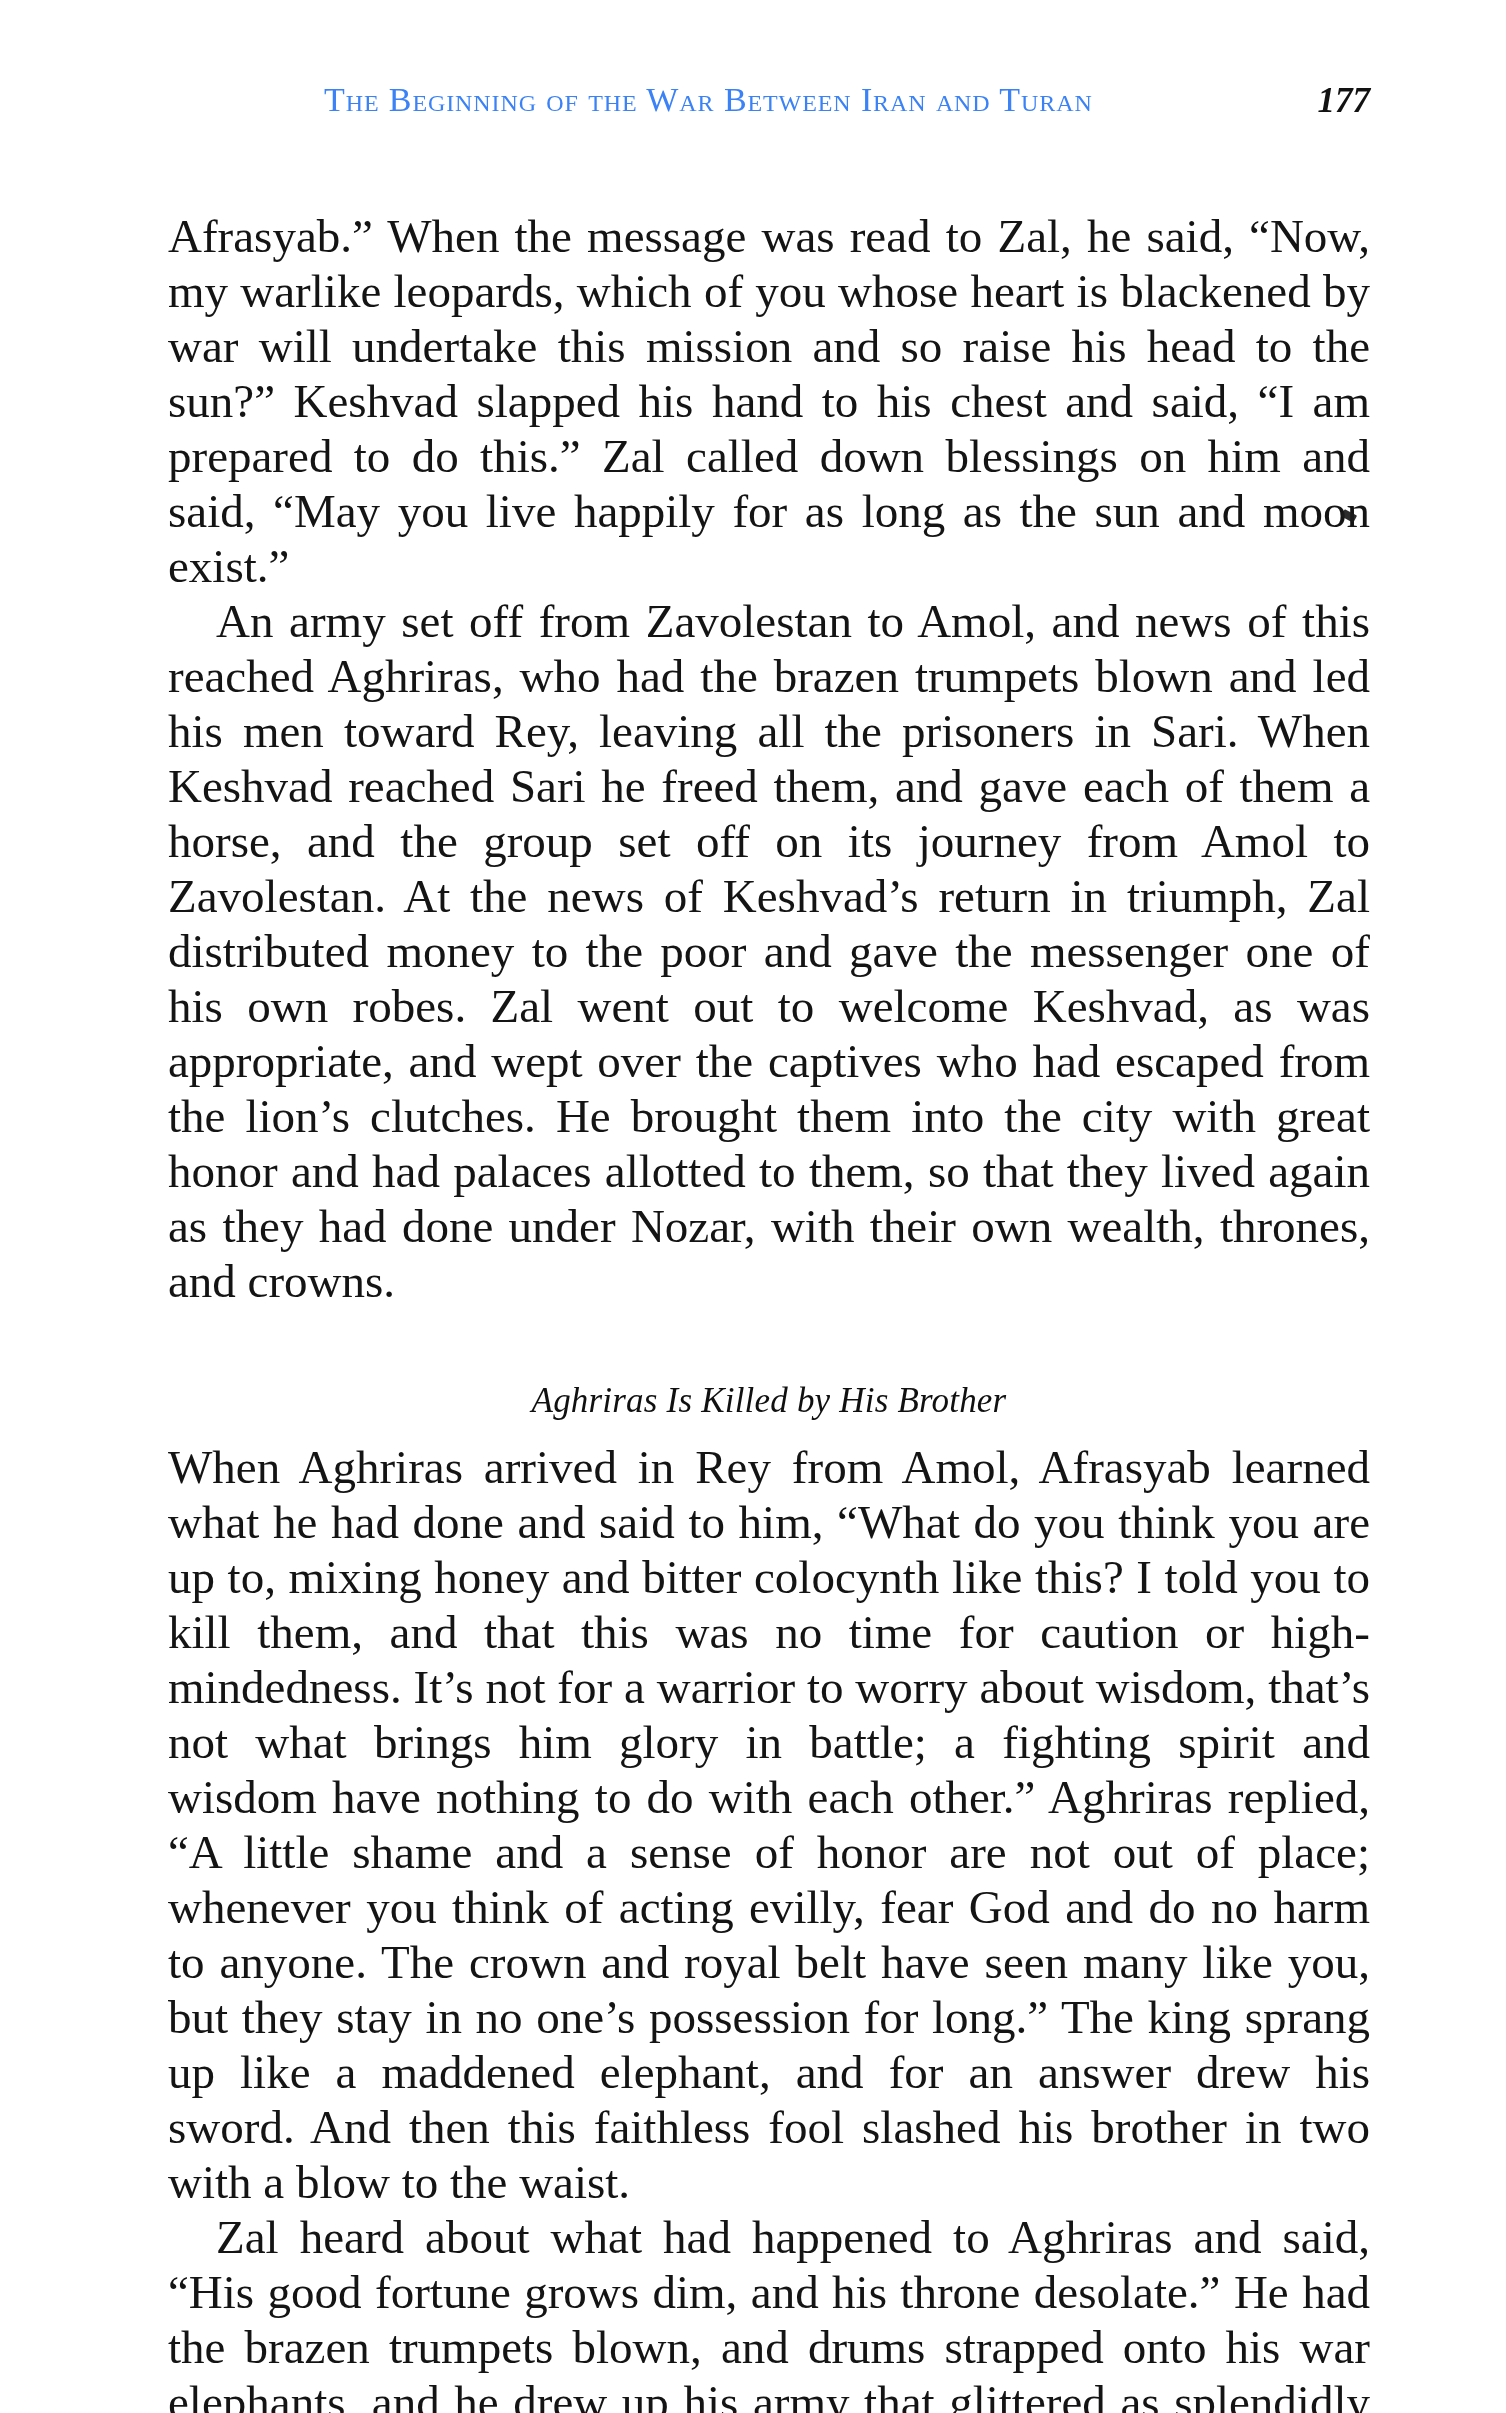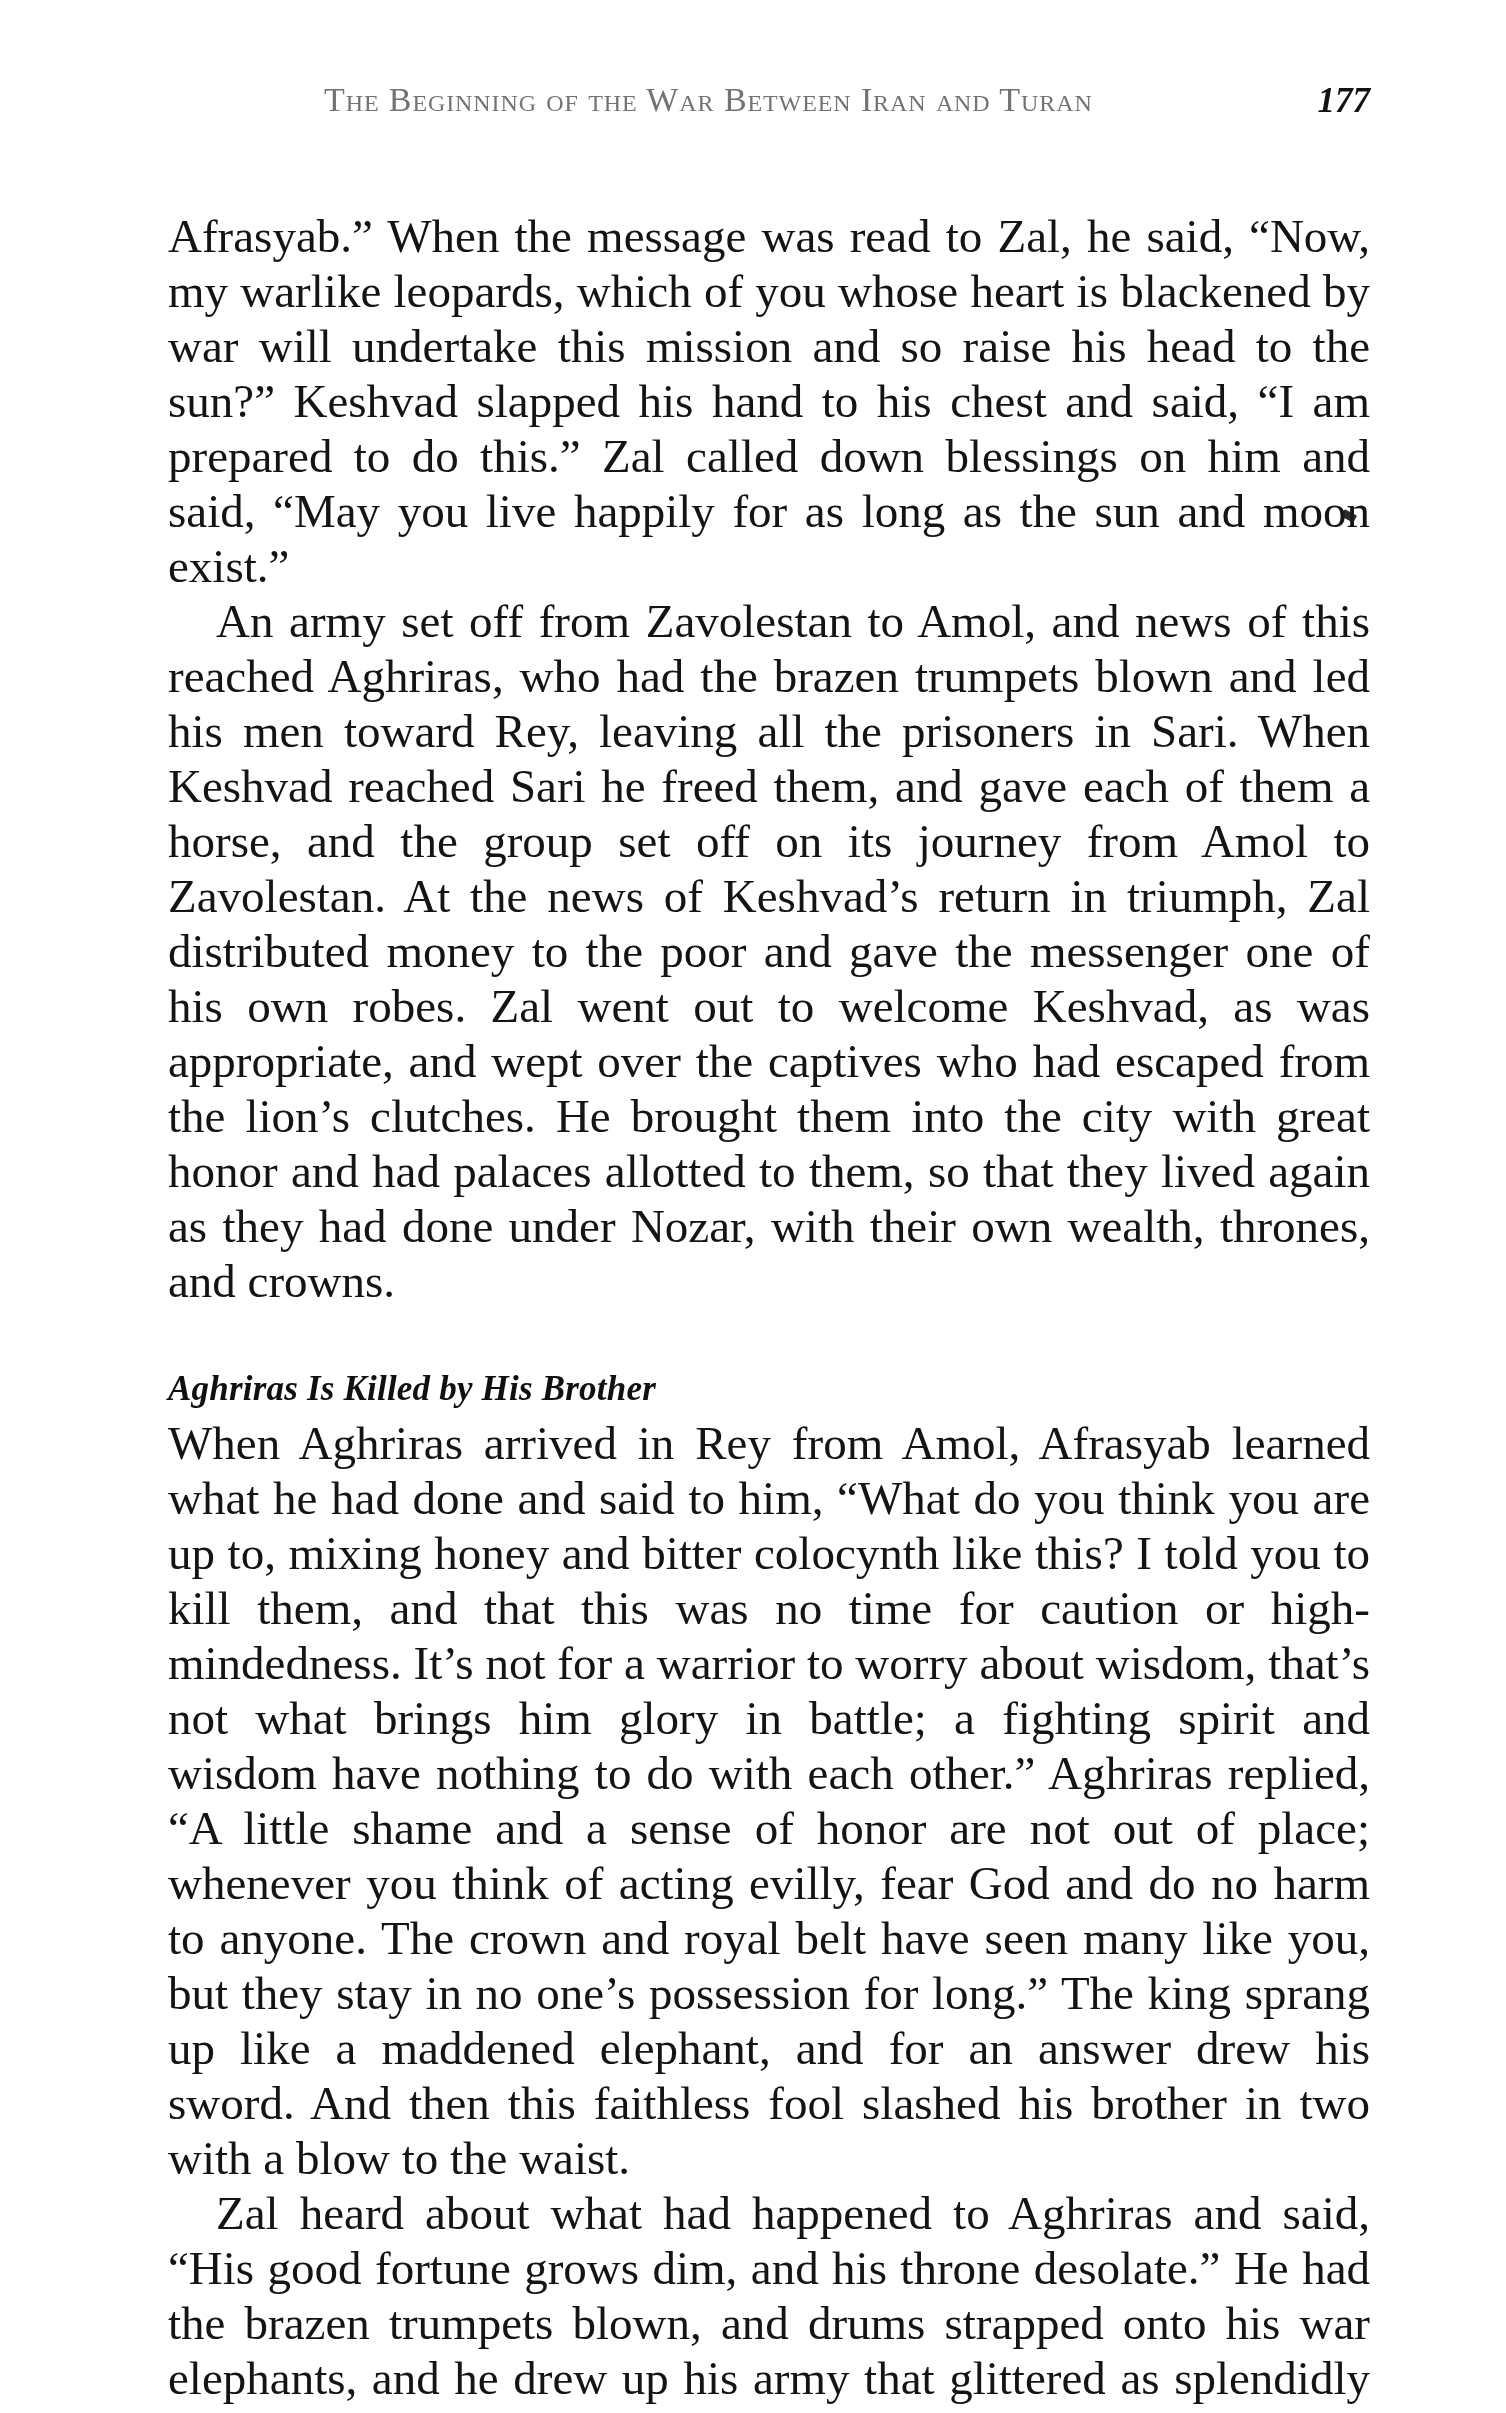--- a/index.html
+++ b/index.html
@@ -31,21 +31,21 @@
 
   #running-head-title {
     position: absolute;
     left: 156px;
     top: 0;
     font-variant: small-caps;
     font-size: 34px;
     letter-spacing: 0.9px;
     line-height: 1;
     white-space: nowrap;
-    color: #737373;
+    color: #3b82f6;
   }
 
   #running-head-folio {
     position: absolute;
     right: 0px;
     top: 0px;
     font-style: italic;
     font-weight: bold;
     font-size: 35px;
     line-height: 1;
@@ -78,27 +78,28 @@
   .para::after {
     content: "";
     display: inline-block;
     width: 100%;
   }
 
   
   .para.ragged-last::after { content: none; }
 
   .subhead {
-    margin: 0;
+    margin: 12px;
     font-size: 35px;
     line-height: 55px;
     font-style: italic;
-    font-weight: bold;
+    font-weight: normal;
     letter-spacing: 0.2px;
     color: #101010;
+    text-align: center;
   }
 
   .gap-before-subhead { height: 52px; }
 
   
   #scan-speck {
     position: absolute;
     left: 1342px;
     top: 512px;
     width: 14px;

